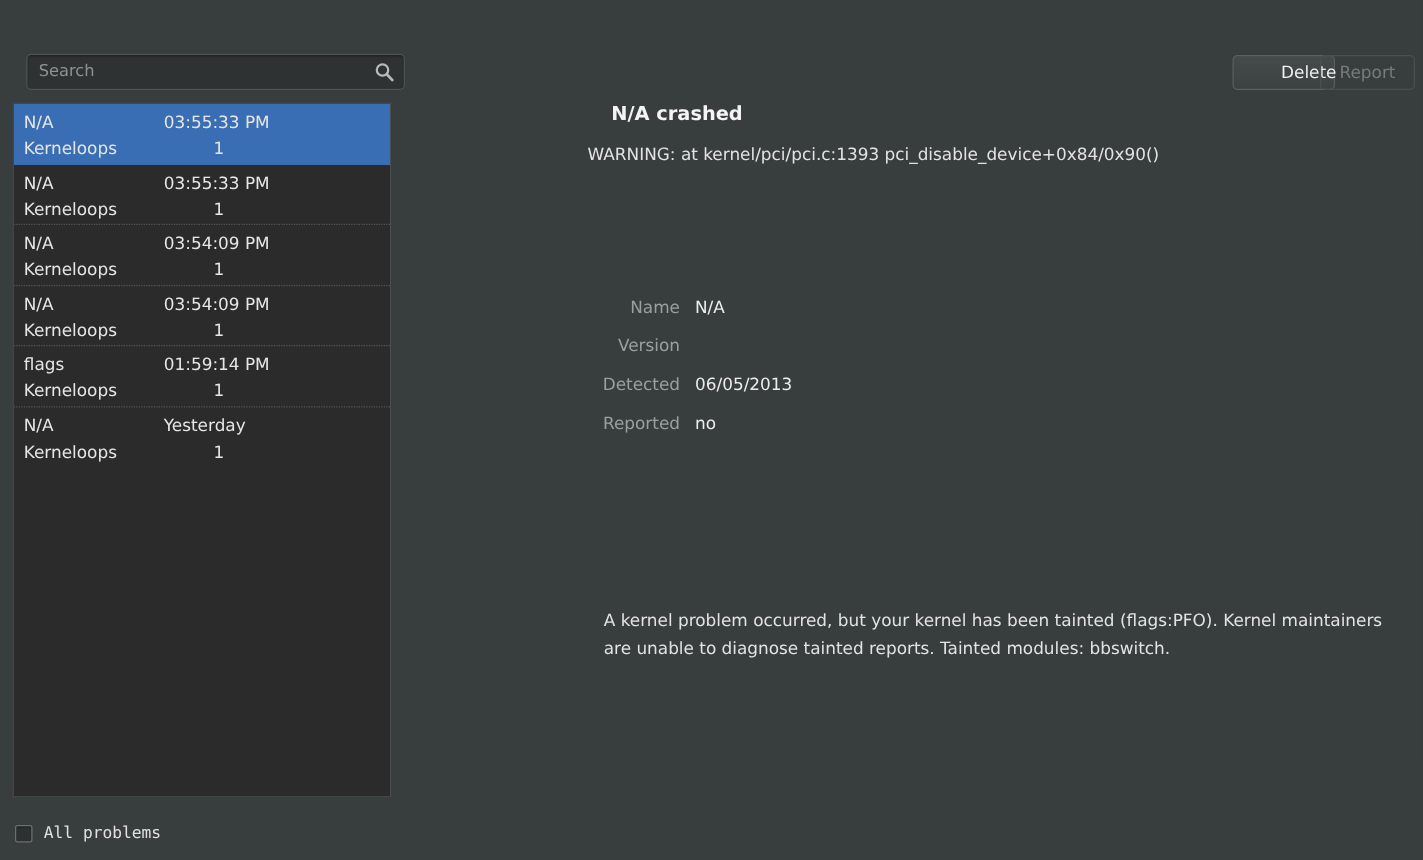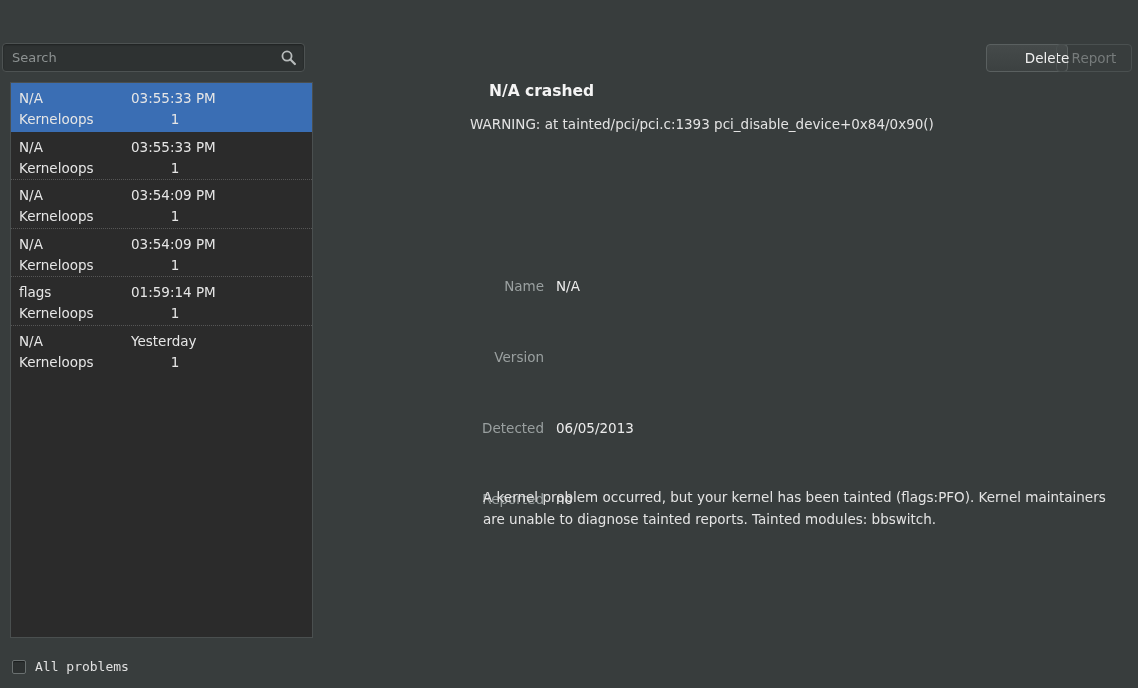--- a/index.html
+++ b/index.html
@@ -53,21 +53,21 @@
     color: #e9e9e9;
     font-size: 14px;
     line-height: 31px;
     text-align: center;
     cursor: pointer;
   }
 
   
   .search-wrap {
     position: absolute;
-    left: 2px; top: 43px;
+    left: 21px; top: 43px;
     width: 303px;
     height: 29px;
     background: #2e3232;
     border: 1px solid #4d5252;
     border-radius: 4px;
     box-shadow: inset 0 1px 2px rgba(0,0,0,.35);
   }
   .search-input {
     position: absolute;
     left: 0; top: 0;
@@ -201,21 +201,20 @@
   .fields {
     position: absolute;
     left: 470px; top: 236px;
     width: 420px;
   }
   .field-row {
     position: relative;
     height: 31px;
     line-height: 21px;
     font-size: 13.5px;
-    margin-top: 40px;
   }
   .field-label {
     position: absolute;
     left: 0; top: 0;
     width: 74px;
     text-align: right;
     color: #9aa0a0;
   }
   .field-value {
     position: absolute;
@@ -320,21 +319,21 @@
       <path d="M3.2 6.2 L5.0 3.0 L8.2 2.2 L11.4 3.6 L13.4 6.6 L12.2 10.4 L13.0 12.2 L10.0 13.6 L6.4 13.0 L3.6 11.0 L4.2 8.4 Z" fill="#e9e9e9" stroke="#b9bdbd" stroke-width="0.6" stroke-linejoin="round"></path>
       <path d="M5.6 5.4 L7.8 4.6 L9.2 6.4 L7.4 7.6 Z" fill="#c9cdcd" opacity="0.75"></path>
     </svg>
     <span>Delete</span>
   </div>
   <div class="btn btn-report">
     <span>Report</span>
   </div>
 
   <div class="detail-title">N/A crashed</div>
-  <div class="detail-reason">WARNING: at tainted/pci/pci.c:1393 pci_disable_device+0x84/0x90()</div>
+  <div class="detail-reason">WARNING: at kernel/pci/pci.c:1393 pci_disable_device+0x84/0x90()</div>
 
   <div class="fields">
     <div class="field-row">
       <span class="field-label">Name</span>
       <span class="field-value">N/A</span>
     </div>
     <div class="field-row">
       <span class="field-label">Version</span>
       <span class="field-value"></span>
     </div>

